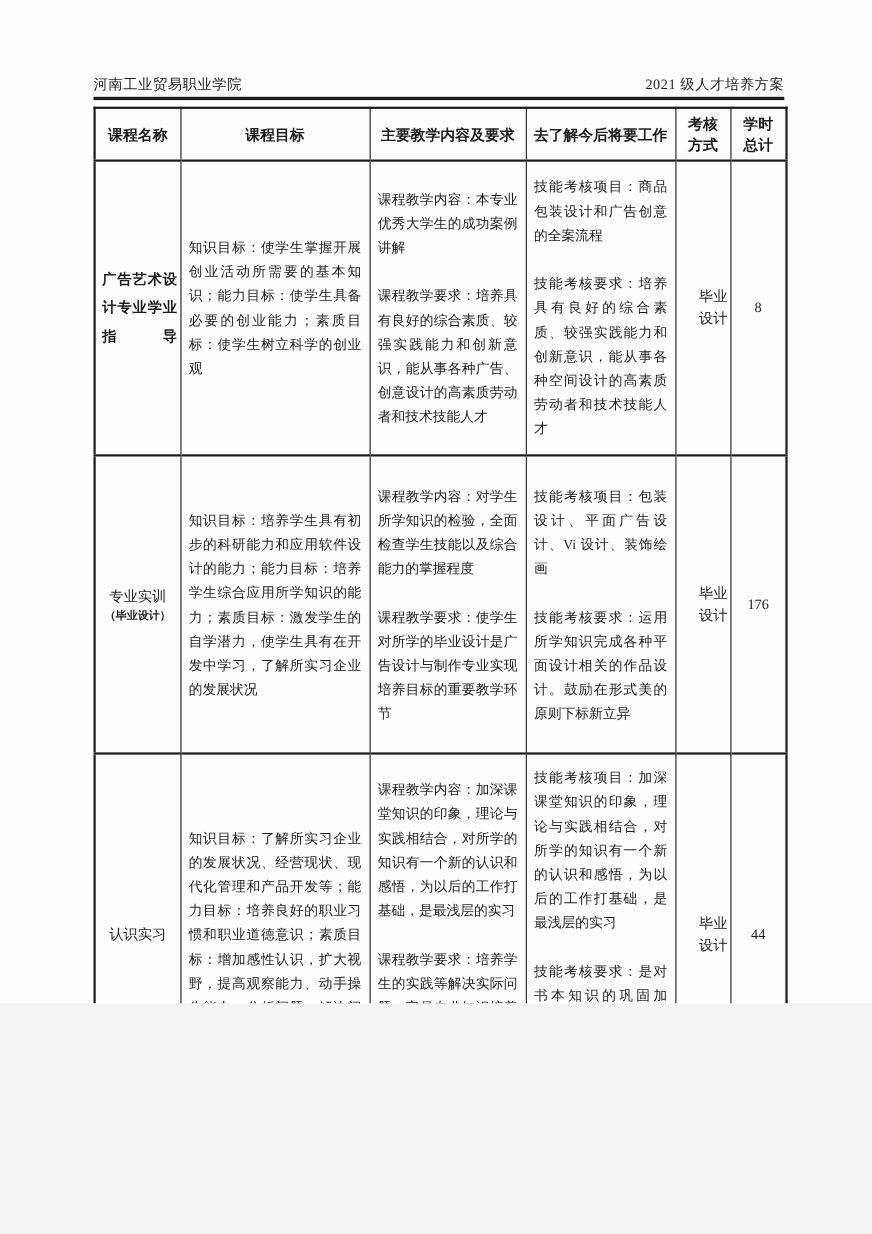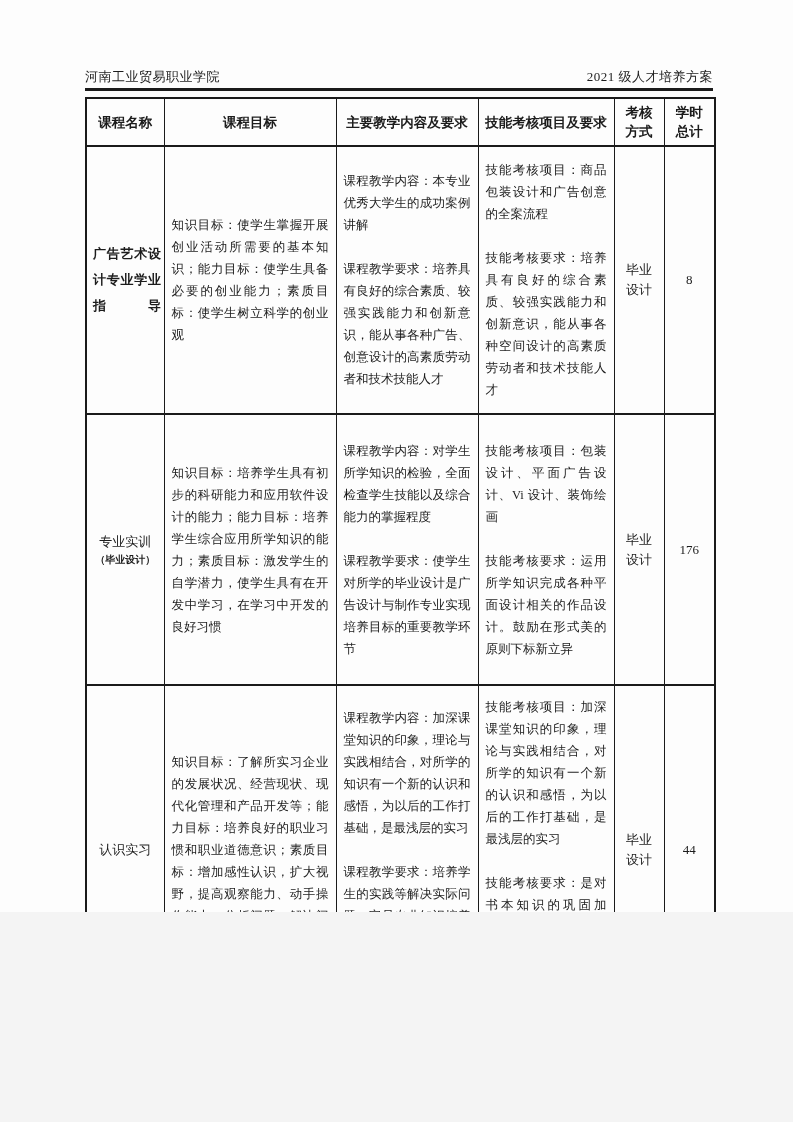--- a/index.html
+++ b/index.html
@@ -81,21 +81,21 @@
   td.c-text{
     font-size:12.5px;
     line-height:22px;
     text-align:justify;
     padding:10px 7px;
   }
   td.c-text p{margin:0;}
   td.c-text p + p{margin-top:22px;}
   
   td.c-method{
-    text-align:center;font-size:13px;line-height:20px;
+    text-align:right;font-size:13px;line-height:20px;
     white-space:pre-line;padding:4px 2px;margin-left:44px;
   }
   td.c-hours{text-align:center;font-size:13px;padding:4px 2px;}
   
   .page-footer{
     position:absolute;
     top:1034px;right:88px;
     font-size:17px;letter-spacing:1px;
   }
 </style>
@@ -117,21 +117,21 @@
       <col style="width:142px">
       <col style="width:136px">
       <col style="width:50px">
       <col style="width:51px">
     </colgroup>
     <tbody>
       <tr class="hdr">
         <th>课程名称</th>
         <th>课程目标</th>
         <th>主要教学内容及要求</th>
-        <th>技能考核项目及要求</th>
+        <th>去了解今后将要工作</th>
         <th>考核
 方式</th>
         <th>学时
 总计</th>
       </tr>
 
       <tr class="r0">
         <td class="c-name">
           <div class="name-justify">广告艺术设计专业学业指导</div>
         </td>
@@ -150,21 +150,21 @@
 设计</td>
         <td class="c-hours">8</td>
       </tr>
 
       <tr class="r1">
         <td class="c-name">
           <div>专业实训</div>
           <div class="name-sub">（毕业设计）</div>
         </td>
         <td class="c-text">
-          <p>知识目标：培养学生具有初步的科研能力和应用软件设计的能力；能力目标：培养学生综合应用所学知识的能力；素质目标：激发学生的自学潜力，使学生具有在开发中学习，在学习中开发的良好习惯</p>
+          <p>知识目标：培养学生具有初步的科研能力和应用软件设计的能力；能力目标：培养学生综合应用所学知识的能力；素质目标：激发学生的自学潜力，使学生具有在开发中学习，了解所实习企业的发展状况</p>
         </td>
         <td class="c-text">
           <p>课程教学内容：对学生所学知识的检验，全面检查学生技能以及综合能力的掌握程度</p>
           <p>课程教学要求：使学生对所学的毕业设计是广告设计与制作专业实现培养目标的重要教学环节</p>
         </td>
         <td class="c-text">
           <p>技能考核项目：包装设计、平面广告设计、Vi 设计、装饰绘画</p>
           <p>技能考核要求：运用所学知识完成各种平面设计相关的作品设计。鼓励在形式美的原则下标新立异</p>
         </td>
         <td class="c-method">毕业

